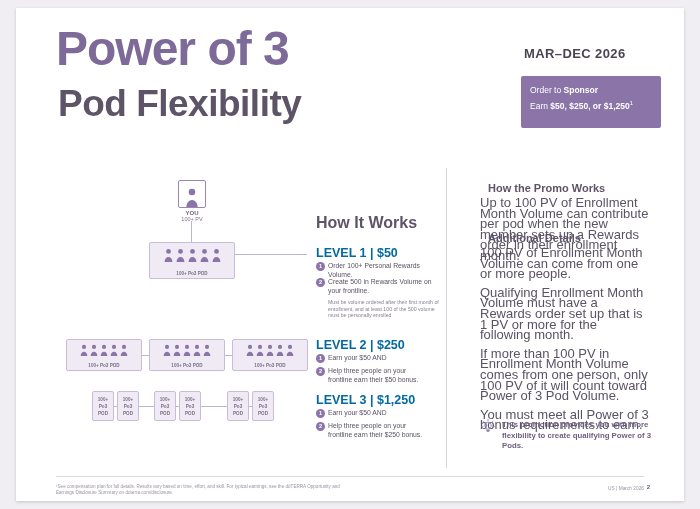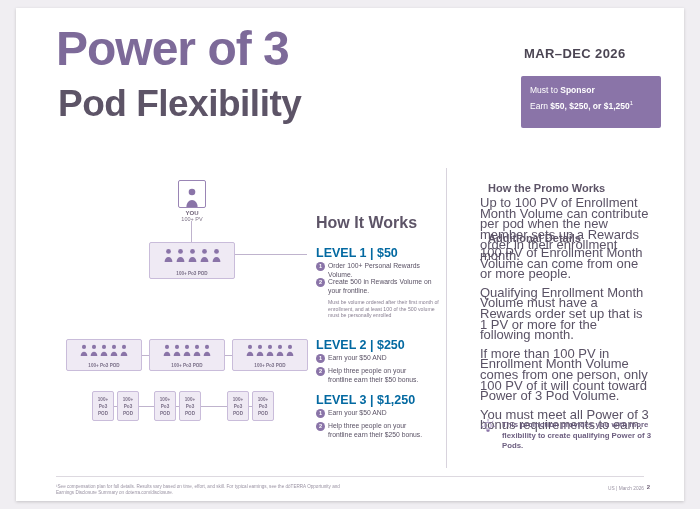--- a/index.html
+++ b/index.html
@@ -125,21 +125,21 @@
 <body>
 
 <div class="page">
 
   <div class="title">Power of 3</div>
   <div class="subtitle">Pod Flexibility</div>
   <div class="period">MAR–DEC 2026</div>
 
   <div class="paybox">
     <div>
-      <span>Must to </span><b>Sponsor</b>
+      <span>Order to </span><b>Sponsor</b>
     </div>
     <div>
       <span>Earn </span><b>$50, $250, or $1,250</b><sup>1</sup>
     </div>
   </div>
 
   <div class="vrule"></div>
 
   <div class="you-wrap">
     <div class="you-box">

